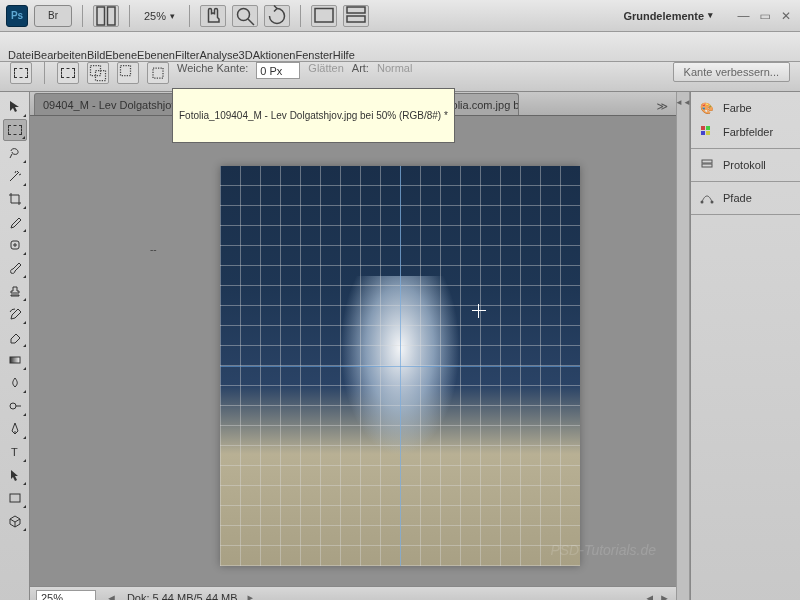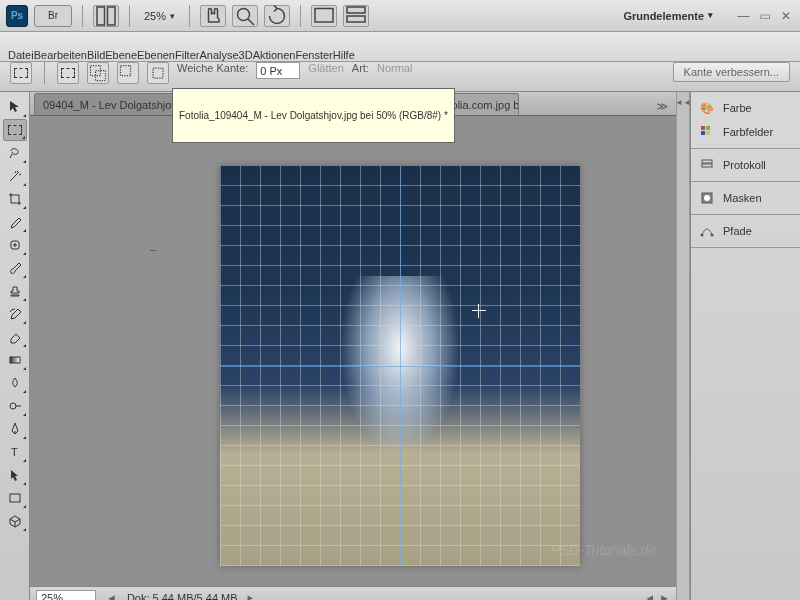--- a/index.html
+++ b/index.html
@@ -358,31 +358,20 @@
               <rect x="3" y="7" width="10" height="3" fill="none" stroke="#555"></rect>
             </svg>
           </div>
           <span>Protokoll</span>
         </div>
     </div>
     <div class="panel-group">
       <div class="panel-item">
           <div class="picon">
             <svg viewBox="0 0 16 16">
-              <rect x="3" y="3" width="10" height="10" fill="#888" stroke="#555"></rect>
-              <circle cx="8" cy="8" r="3" fill="#fff"></circle>
-            </svg>
-          </div>
-          <span>Masken</span>
-        </div>
-    </div>
-    <div class="panel-group">
-      <div class="panel-item">
-          <div class="picon">
-            <svg viewBox="0 0 16 16">
               <path d="M3 12c3-8 7-8 10 0" fill="none" stroke="#555"></path>
               <circle cx="3" cy="12" r="1.5" fill="#555"></circle>
               <circle cx="13" cy="12" r="1.5" fill="#555"></circle>
             </svg>
           </div>
           <span>Pfade</span>
         </div>
     </div>
   </div>
 </div>

